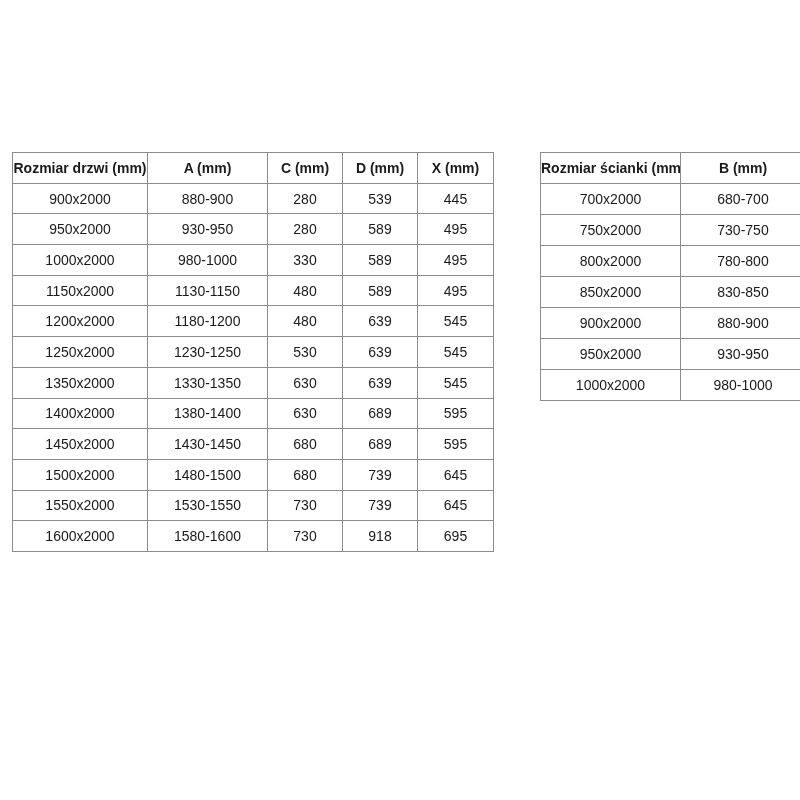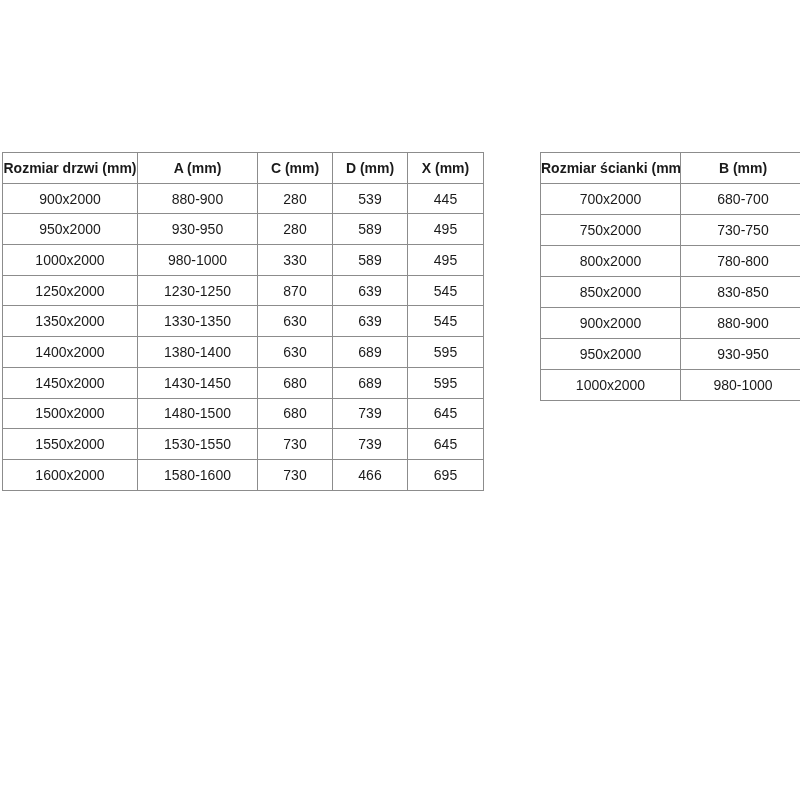--- a/index.html
+++ b/index.html
@@ -28,21 +28,21 @@
     margin: 0;
     white-space: nowrap;
     overflow: hidden;
     font-size: 14px;
     color: #1a1a1a;
   }
   table.spec-table th {
     font-weight: bold;
   }
   #door-table {
-    left: 2px;
+    left: 12px;
     top: 152px;
     width: 481px;
   }
   #door-table tr { height: 30.7px; }
   #wall-table {
     left: 540px;
     top: 152px;
     width: 265px;
   }
   #wall-table tr { height: 31px; }
@@ -83,23 +83,37 @@
         <td>495</td>
       </tr>
       <tr>
         <td>1000x2000</td>
         <td>980-1000</td>
         <td>330</td>
         <td>589</td>
         <td>495</td>
       </tr>
       <tr>
+        <td>1150x2000</td>
+        <td>1130-1150</td>
+        <td>480</td>
+        <td>589</td>
+        <td>495</td>
+      </tr>
+      <tr>
+        <td>1200x2000</td>
+        <td>1180-1200</td>
+        <td>480</td>
+        <td>639</td>
+        <td>545</td>
+      </tr>
+      <tr>
         <td>1250x2000</td>
         <td>1230-1250</td>
-        <td>870</td>
+        <td>530</td>
         <td>639</td>
         <td>545</td>
       </tr>
       <tr>
         <td>1350x2000</td>
         <td>1330-1350</td>
         <td>630</td>
         <td>639</td>
         <td>545</td>
       </tr>
@@ -128,21 +142,21 @@
         <td>1550x2000</td>
         <td>1530-1550</td>
         <td>730</td>
         <td>739</td>
         <td>645</td>
       </tr>
       <tr>
         <td>1600x2000</td>
         <td>1580-1600</td>
         <td>730</td>
-        <td>466</td>
+        <td>918</td>
         <td>695</td>
       </tr>
     </tbody>
   </table>
 
 <table class="spec-table" id="wall-table">
     <colgroup>
       <col style="width: 140px;">
       <col style="width: 125px;">
     </colgroup>

